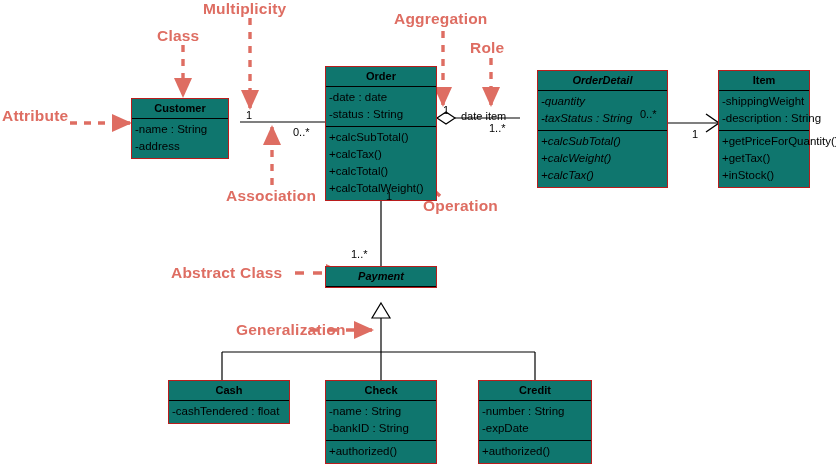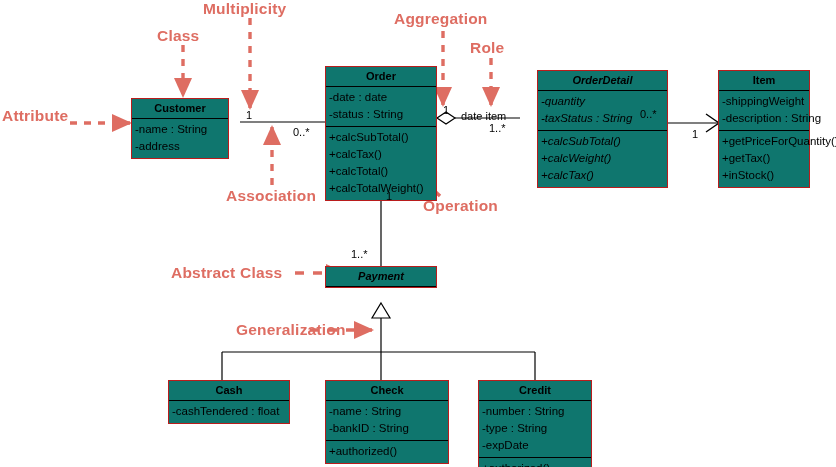--- a/index.html
+++ b/index.html
@@ -185,36 +185,35 @@
     <div class="uml-name abstract">Payment</div>
   </div>
 
   <div class="uml-class" style="left:168px; top:380px; width:122px;">
     <div class="uml-name">Cash</div>
     <div class="uml-compartment nodiv">
       <div class="uml-row">-cashTendered : float</div>
     </div>
   </div>
 
-  <div class="uml-class" style="left:325px; top:380px; width:124px;">
+  <div class="uml-class" style="left:325px; top:380px; width:112px;">
     <div class="uml-name">Check</div>
     <div class="uml-compartment nodiv">
       <div class="uml-row">-name : String</div>
       <div class="uml-row">-bankID : String</div>
     </div>
     <div class="uml-compartment divided">
       <div class="uml-row">+authorized()</div>
     </div>
   </div>
 
   <div class="uml-class" style="left:478px; top:380px; width:114px;">
     <div class="uml-name">Credit</div>
     <div class="uml-compartment nodiv">
       <div class="uml-row">-number : String</div>
-      <div class="uml-row">-type : String</div>
       <div class="uml-row">-expDate</div>
     </div>
     <div class="uml-compartment divided">
       <div class="uml-row">+authorized()</div>
     </div>
   </div>
 
   <div class="mult" style="left:246px; top:109px;">1</div>
   <div class="mult" style="left:293px; top:126px;">0..*</div>
 

